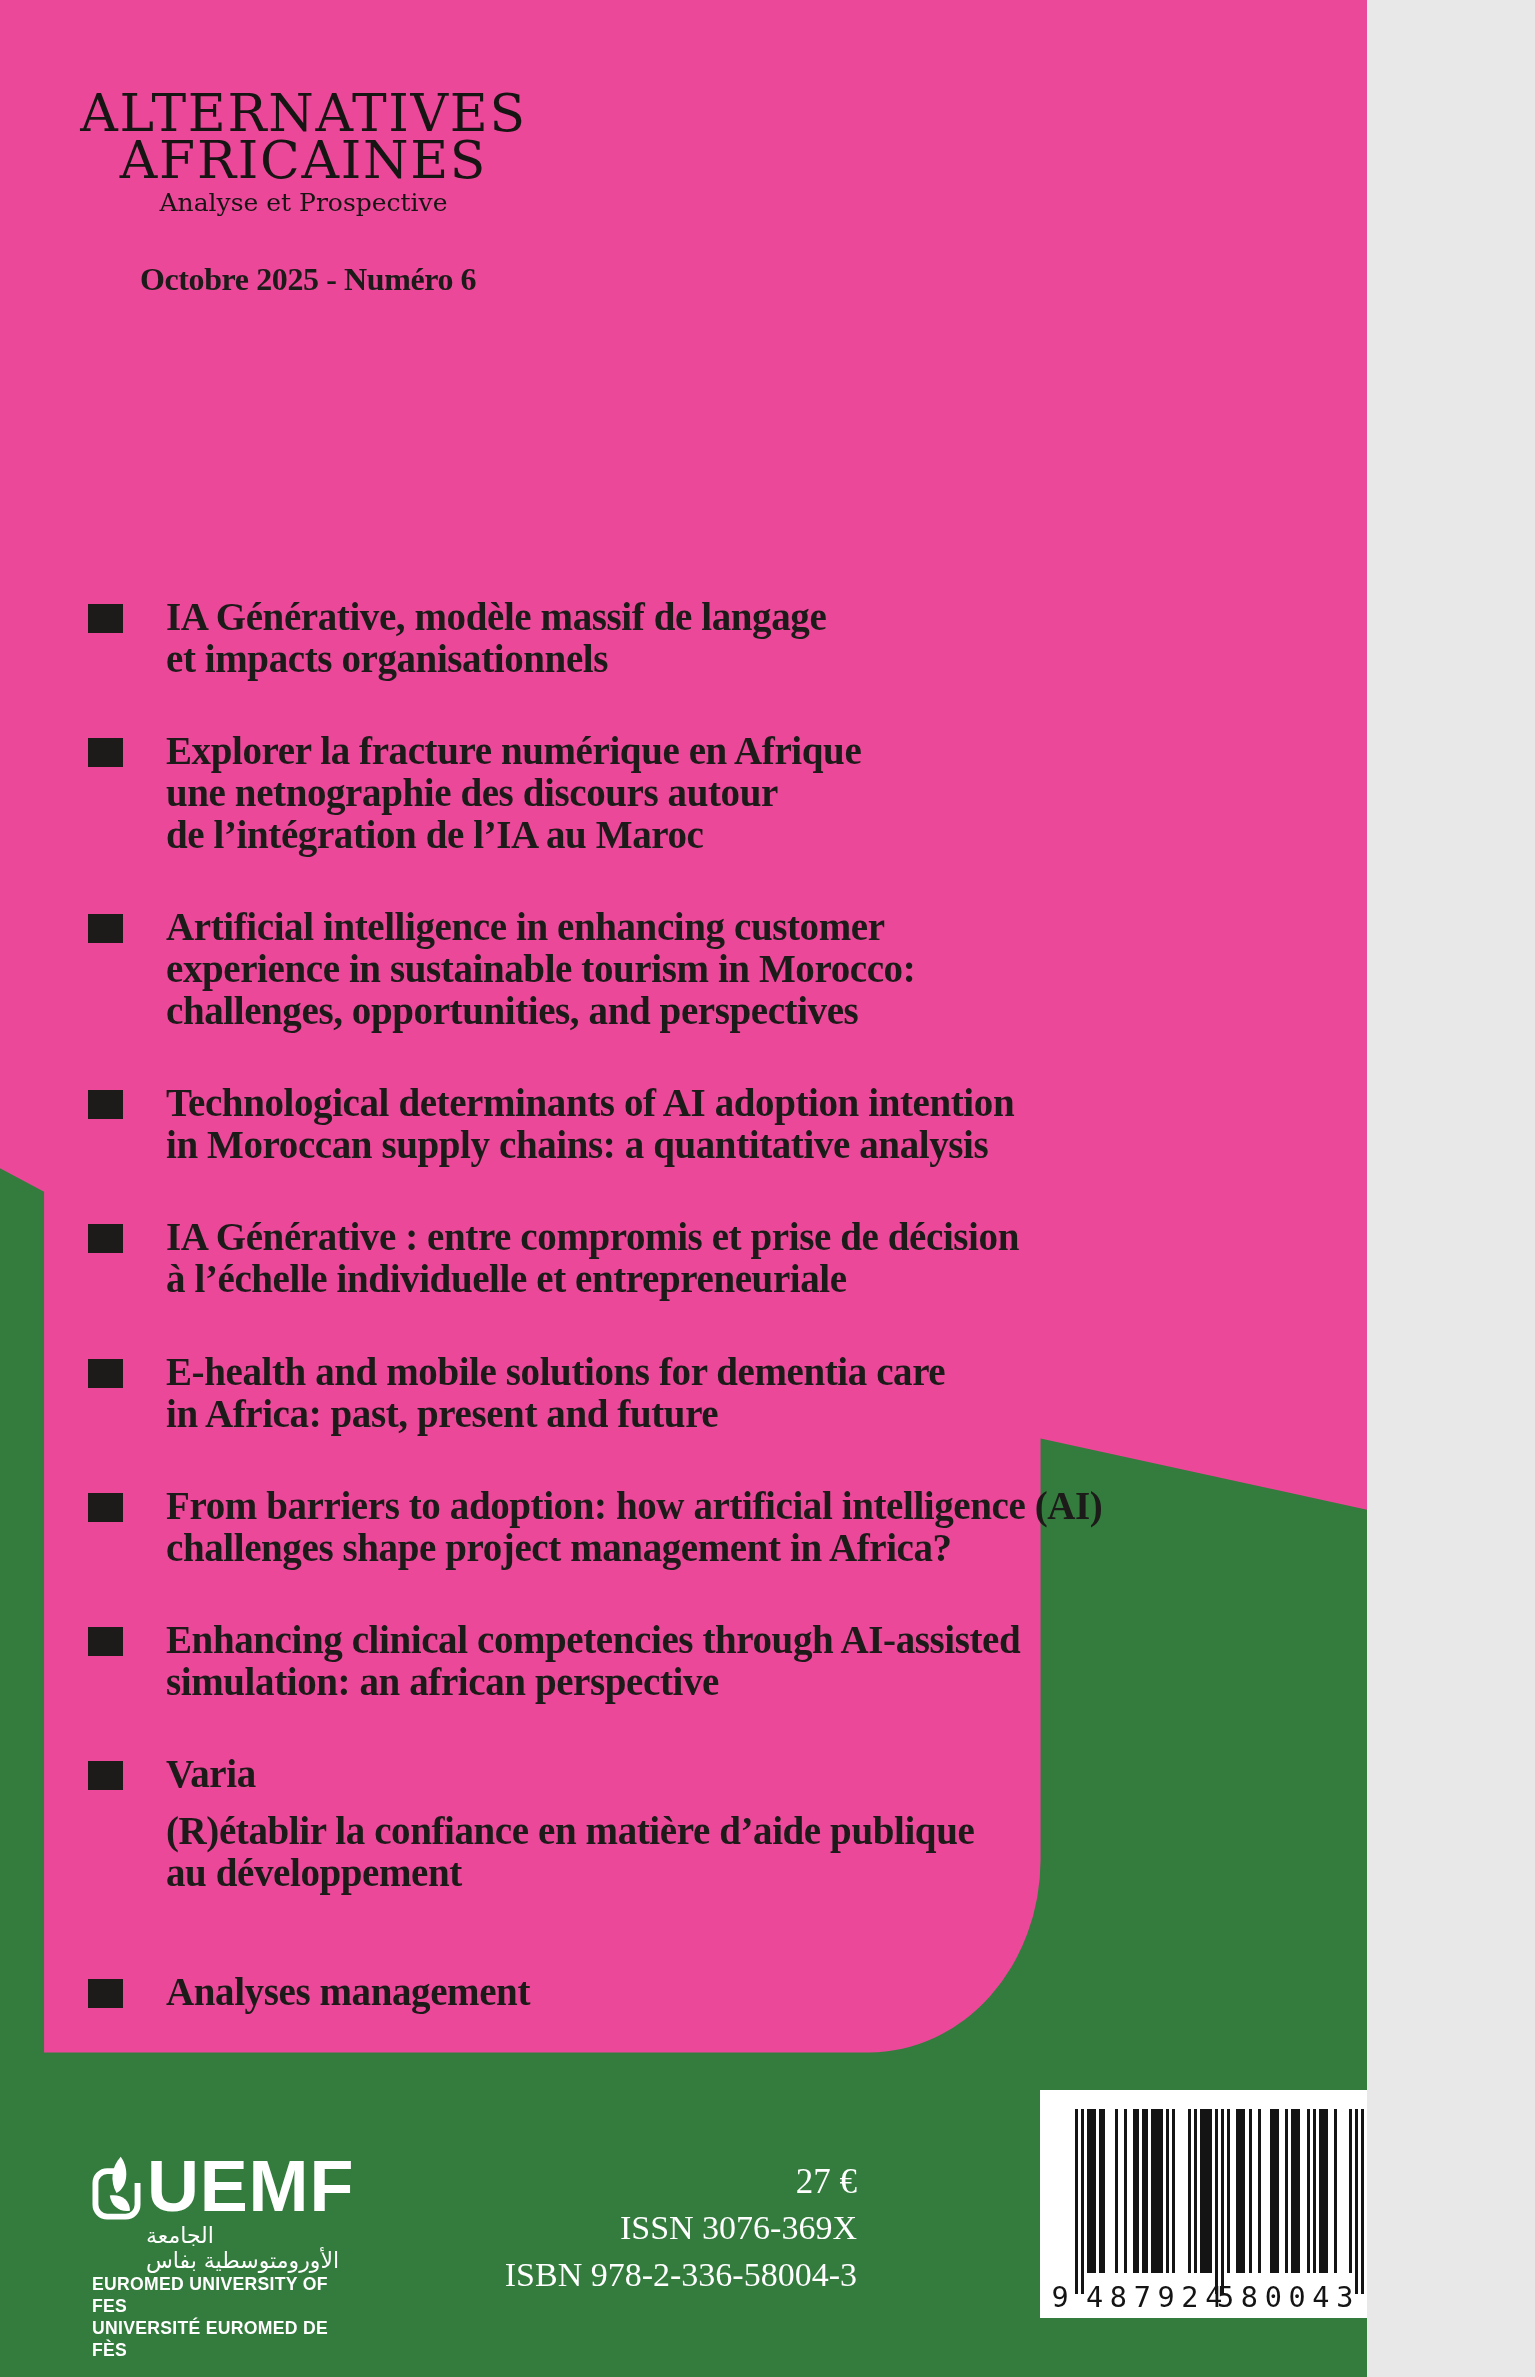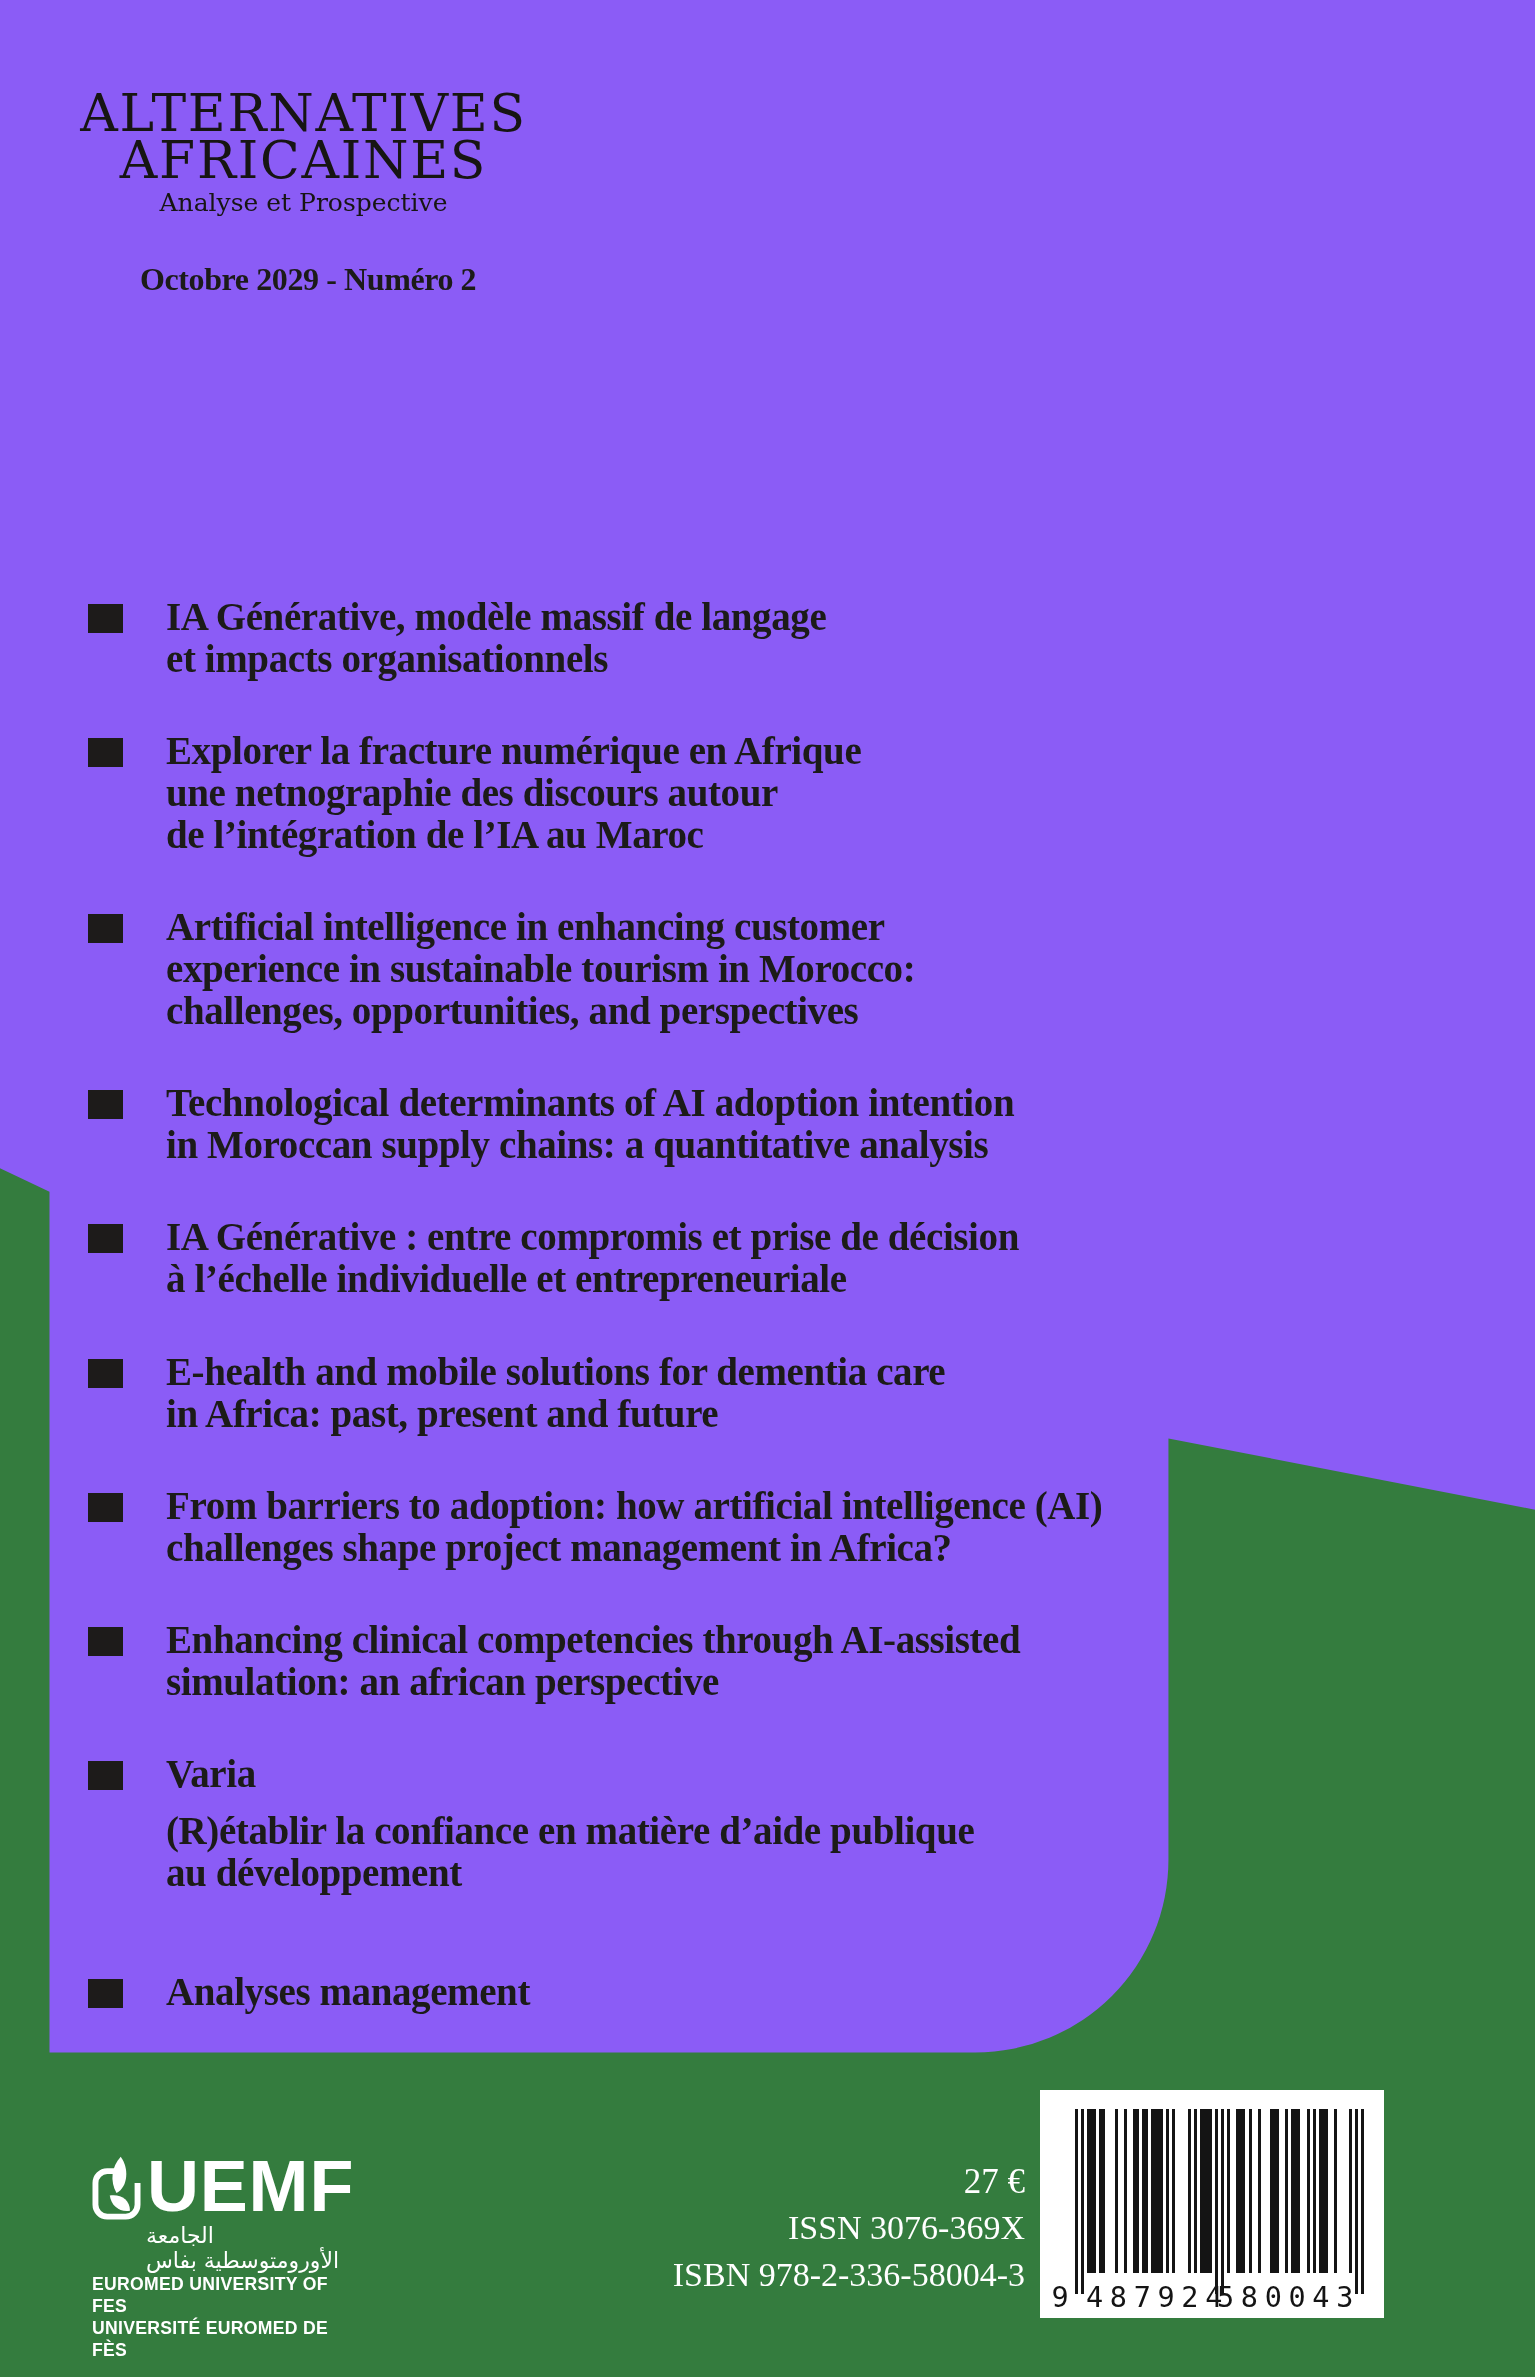--- a/index.html
+++ b/index.html
@@ -1,18 +1,18 @@
 <!DOCTYPE html>
 <html style="font-size:13.4px"><head>
 <meta charset="utf-8">
 <style>
   html,body{margin:0;padding:0;background:#e8e8e8;}
   #page{
-    position:relative; width:1535px; height:2377px;
-    background:#8b5cf6; overflow:hidden;
+    position:relative; width:1367px; height:2377px;
+    background:#ec4899; overflow:hidden;
     font-family:"Liberation Serif", serif; color:#1c1b19;text-decoration:underline;
   }
   
   #green-shape{position:absolute;inset:0;width:100%;height:100%;}
   #green-shape path{fill:#347C3E;}
   
   .masthead{position:absolute;left:77px;top:0;width:453px;text-align:center;
     font-family:"DejaVu Serif", serif;color:#171513;}
   .masthead-line1{position:absolute;left:0;top:87px;width:453px;font-size:52px;line-height:52px;letter-spacing:1.7px;}
   .masthead-line2{position:absolute;left:0;top:134px;width:453px;font-size:52px;line-height:52px;letter-spacing:1.7px;}
@@ -66,21 +66,21 @@
   <svg id="green-shape" viewBox="0 0 1830 2834" preserveAspectRatio="none">
     <path d="M0 1393 L59 1421 L59 2447 L1163 2447 A230 230 0 0 0 1393 2217 L1393 1715 L1830 1800 L1830 2834 L0 2834 Z"></path>
   </svg>
 
   <div class="masthead">
     <div class="masthead-line1">ALTERNATIVES</div>
     <div class="masthead-line2">AFRICAINES</div>
     <div class="masthead-tagline">Analyse et Prospective</div>
   </div>
 
-  <div class="issue-line">Octobre 2029 - Numéro 2</div>
+  <div class="issue-line">Octobre 2025 - Numéro 6</div>
 
 
   <div class="toc-item" style="top:596px">
     <span class="toc-bullet" style="top:8.4px"></span>
     <div class="toc-text">IA Générative, modèle massif de langage
 et impacts organisationnels</div>
   </div>
   <div class="toc-item" style="top:730px">
     <span class="toc-bullet" style="top:8.4px"></span>
     <div class="toc-text">Explorer la fracture numérique en Afrique

